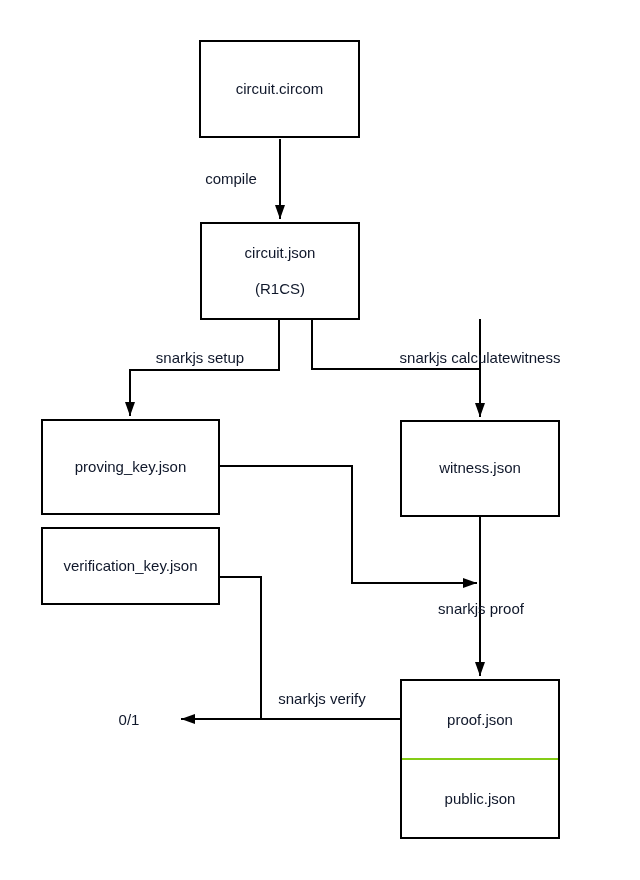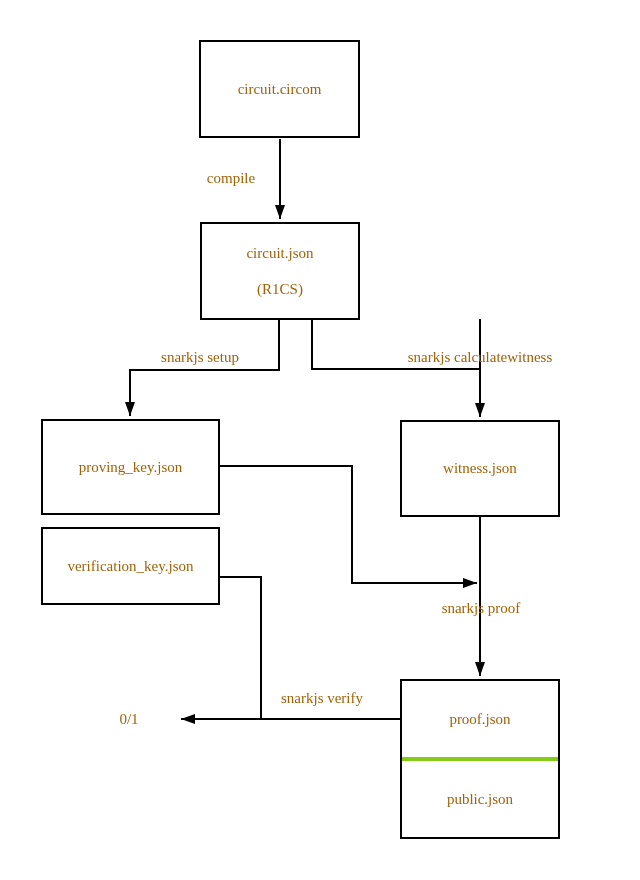--- a/index.html
+++ b/index.html
@@ -5,22 +5,22 @@
   html, body {
     margin: 0;
     padding: 0;
     background: #ffffff;
   }
   #canvas {
     position: relative;
     width: 640px;
     height: 880px;
     background: #ffffff;
-    font-family: Liberation Serif, serif;
-    color: #a16207;
+    font-family: Liberation Sans, sans-serif;
+    color: #0f172a;
     overflow: hidden;
   }
   #connectors {
     position: absolute;
     left: 0;
     top: 0;
     width: 640px;
     height: 880px;
   }
   .edge {
@@ -52,21 +52,21 @@
   .node-stack .cell {
     box-sizing: border-box;
     flex: 1 1 0;
     display: flex;
     align-items: center;
     justify-content: center;
     text-align: right;
     font-size: 15px;
   }
   .node-stack .cell + .cell {
-    border-top: 4px solid #84cc16;
+    border-top: 2px solid #84cc16;
   }
   .edge-label {
     position: absolute;
     transform: translate(-50%, -50%);
     white-space: nowrap;
     font-size: 15px;
     line-height: 1;
   }
   .terminal-label {
     position: absolute;

